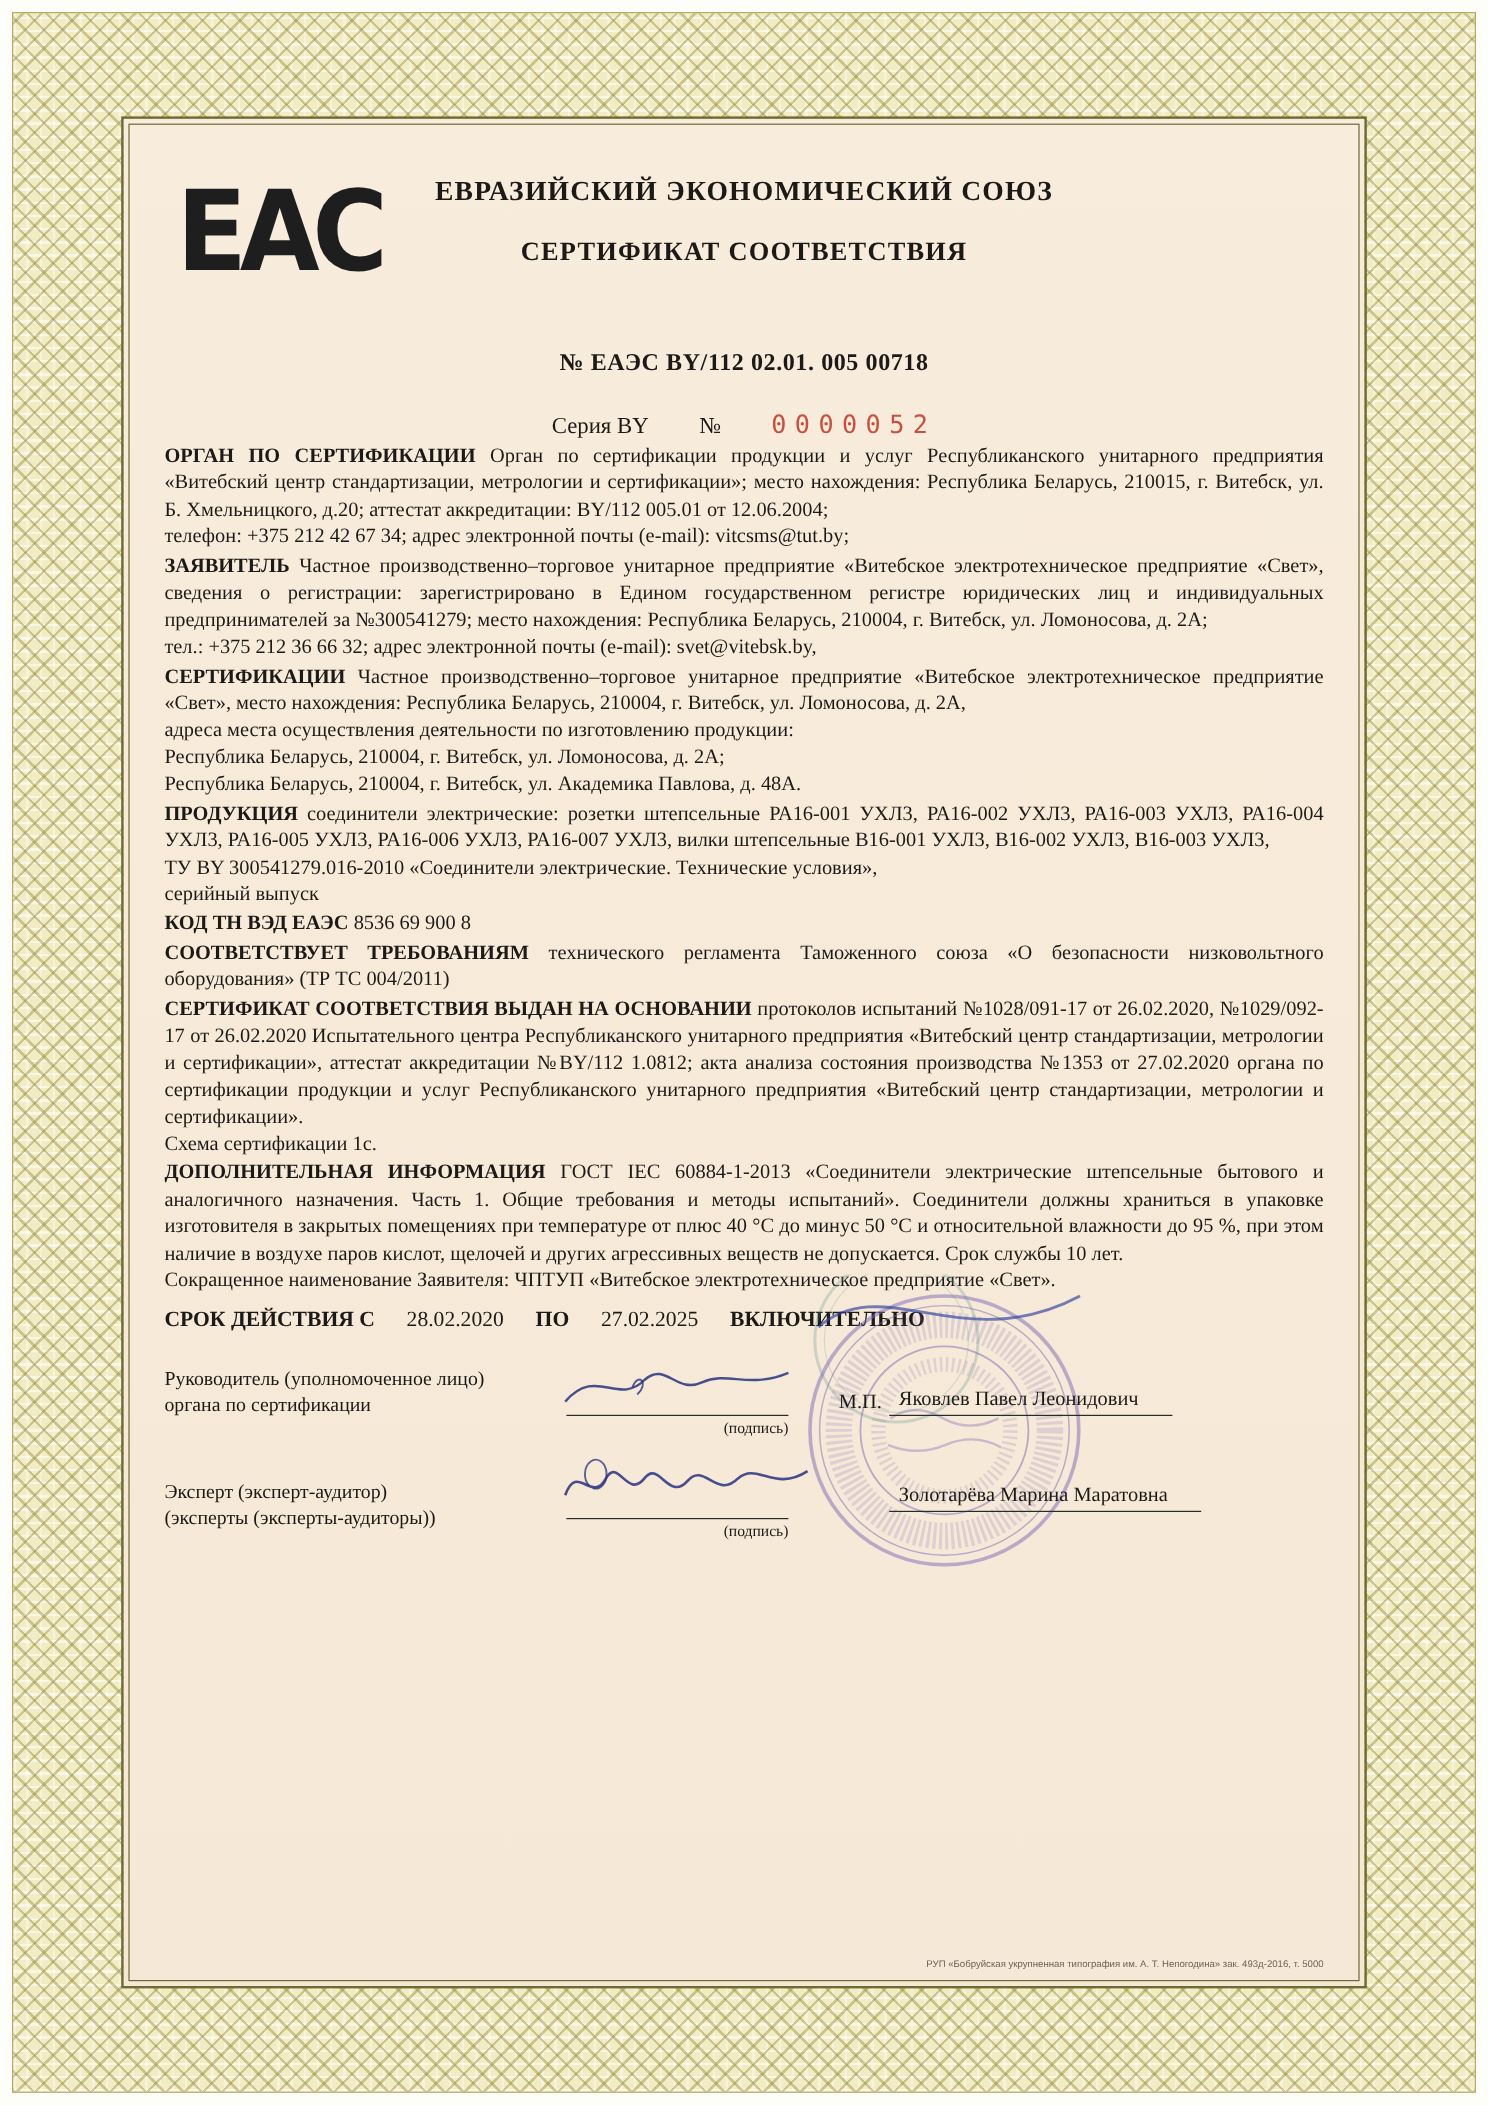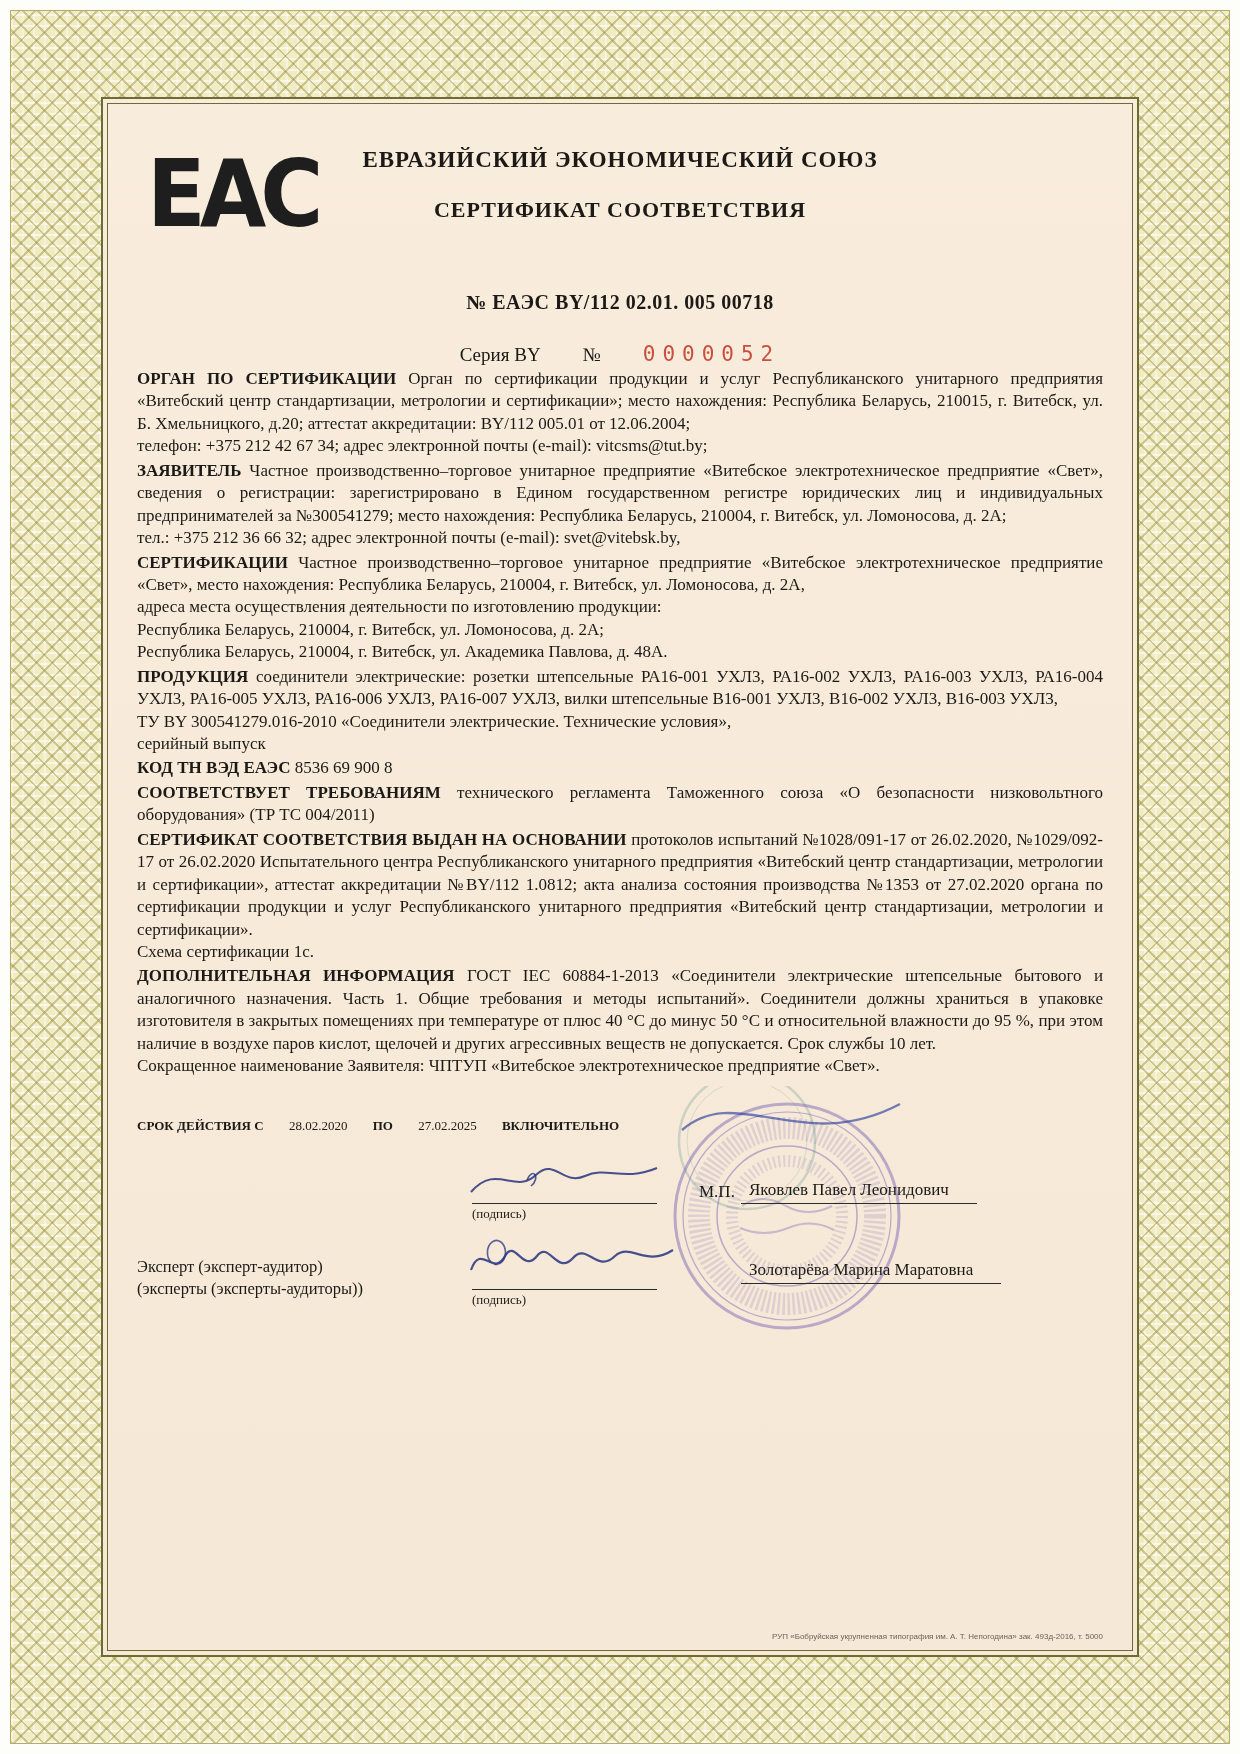--- a/index.html
+++ b/index.html
@@ -46,30 +46,30 @@
   .series-row { display:flex; justify-content:center; align-items:baseline; gap:42px; margin-top:28px; font-size:19px; }
   .series-number {
     color:#c8503c; font-family:"DejaVu Sans Mono", monospace;
     font-size:21px; letter-spacing:7px;
   }
 
   .sec { margin-top:2px; font-size:17px; line-height:1.32; text-align:justify; }
   .sec .lbl { font-weight:bold; }
   .sec .ln { display:block; text-align:left; }
 
-  .validity { margin-top:40px; font-size:13px; }
+  .validity { margin-top:10px; font-size:18px; }
   .validity .v-lbl { font-weight:bold; }
   .validity span { margin-right:22px; }
 
   .sig-area { position:relative; height:195px; margin-top:24px; font-size:16.5px; }
   .role { line-height:1.35; }
   .role-head   { position:absolute; left:0; top:4px; }
   .role-expert { position:absolute; left:0; top:98px; }
 
-  .sigline { position:absolute; width:185px; text-align:left; }
+  .sigline { position:absolute; width:185px; text-align:right; }
   .sigline .rule { border-bottom:1px solid #2a2a2a; height:20px; }
   .sigline .cap  { font-size:13px; margin-top:2px; }
   .sigline-1 { left:335px; top:26px; }
   .sigline-2 { left:335px; top:112px; }
 
   .mp { position:absolute; left:562px; top:24px; font-size:17px; }
 
   .person-name {
     position:absolute; font-size:17px;
     border-bottom:1px solid #2a2a2a; padding:0 28px 3px 8px;
@@ -176,20 +176,24 @@
             <circle cx="145" cy="130" r="104" stroke-width="1.2"></circle>
             <circle cx="145" cy="130" r="70" stroke-width="1.5"></circle>
             <circle cx="145" cy="130" r="88" stroke-width="22" stroke-dasharray="2.5 2.5" stroke-opacity=".2"></circle>
             <circle cx="145" cy="130" r="55" stroke-width="12" stroke-dasharray="2 3" stroke-opacity=".2"></circle>
             <path d="M100 120 q 20 -14 44 0 q 22 12 46 0" stroke-width="2" stroke-opacity=".38"></path>
             <path d="M98 142 q 24 10 48 0 q 24 -10 46 2" stroke-width="2" stroke-opacity=".38"></path>
           </g>
           <path d="M40 44 C 95 -4, 160 70, 258 18" fill="none" stroke="#2b3f9e" stroke-opacity=".65" stroke-width="2.4"></path>
         </svg>
 
+        <div class="role role-head">
+          <div>Руководитель (уполномоченное лицо)</div>
+          <div>органа по сертификации</div>
+        </div>
 
         <svg class="squig squig-1" width="195" height="48" viewBox="0 0 195 48">
           <path d="M4 38 C 30 8, 48 42, 70 20 C 88 4, 96 32, 118 22 C 140 12, 156 28, 190 14" fill="none" stroke="#27337f" stroke-width="2" stroke-opacity=".85"></path>
           <path d="M60 26 c 6 -14, 14 -2, 4 6" fill="none" stroke="#27337f" stroke-width="1.6" stroke-opacity=".8"></path>
         </svg>
 
         <div class="sigline sigline-1">
           <div class="rule"></div>
           <div class="cap">(подпись)</div>
         </div>

